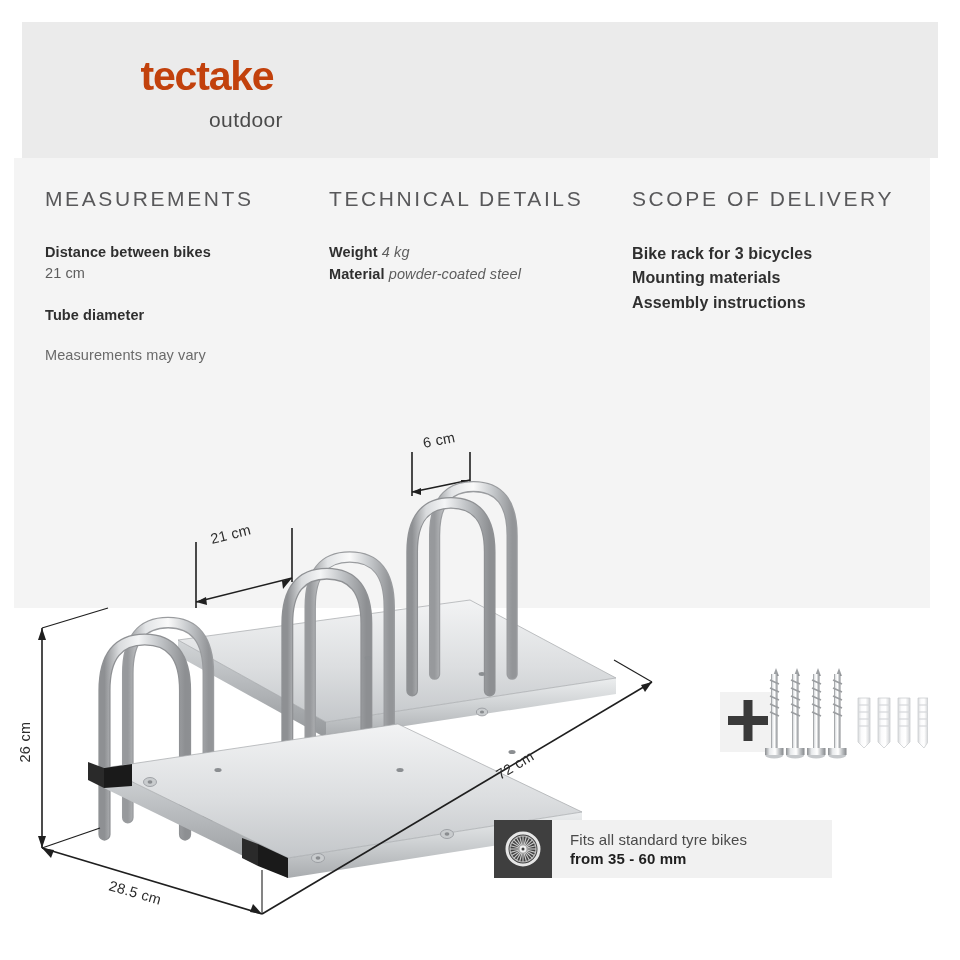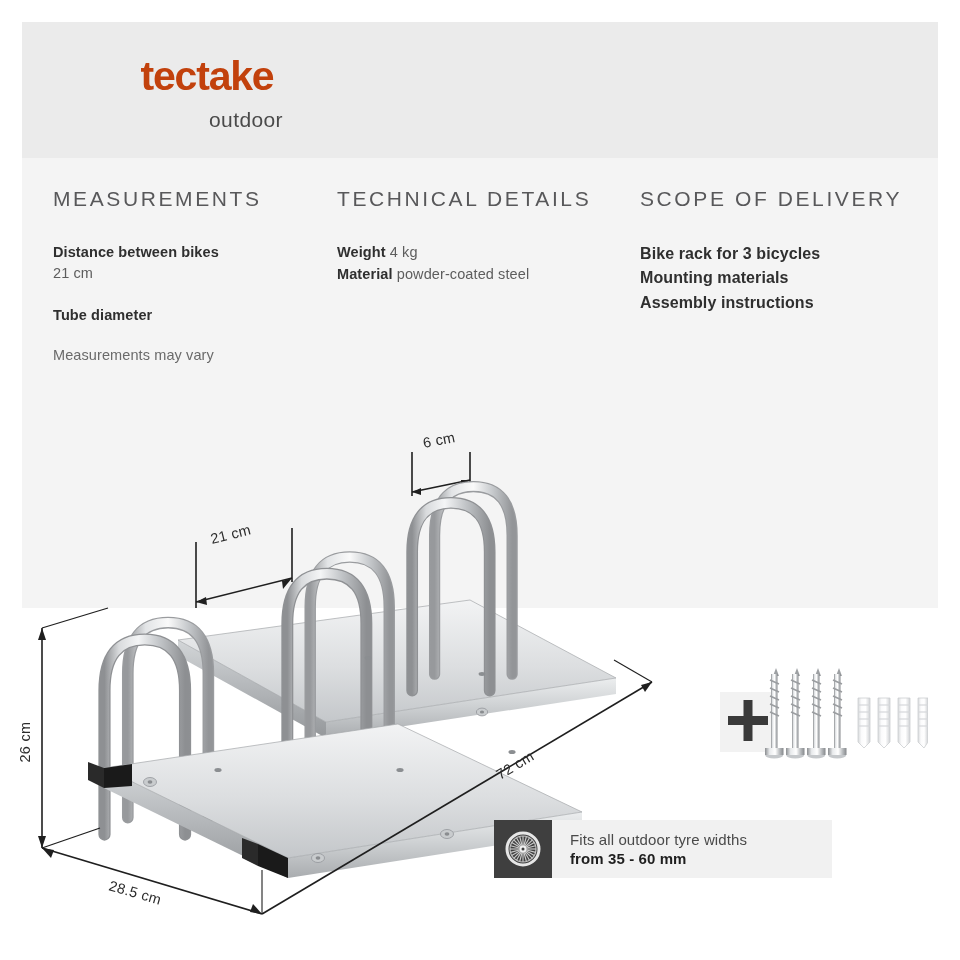--- a/index.html
+++ b/index.html
@@ -32,21 +32,21 @@
     line-height:1; display:block; margin-top:12px; padding-left:78px;
   }
   .header-title {
     position:absolute; left:330px; top:46px; width:580px;
     text-align:center; font-size:41px; font-weight:bold;
     color:#3f3f3f; letter-spacing:-0.4px;
   }
 
   
   .info-panel {
-    position:absolute; left:22px; top:158px; width:916px; height:450px;
+    position:absolute; left:14px; top:158px; width:916px; height:450px;
     background:#f4f4f4;
   }
   .col { position:absolute; top:30px; }
   .col-1 { left:31px; width:280px; }
   .col-2 { left:315px; width:300px; }
   .col-3 { left:618px; width:290px; }
 
   .col-title {
     font-size:21px; color:#58585a; letter-spacing:2.6px;
     font-weight:normal; line-height:1; margin-bottom:33px;
@@ -56,21 +56,21 @@
   .blk-label {
     font-size:14.5px; font-weight:bold; color:#2f2f2f;
     line-height:1.45; letter-spacing:0.1px;
   }
   .blk-value {
     font-size:14.5px; color:#5d5d5d; line-height:1.45;
     letter-spacing:0.1px;
   }
   .inline-row { font-size:14.5px; line-height:1.5; letter-spacing:0.1px; }
   .inline-row b { color:#2f2f2f; font-weight:bold; }
-  .inline-row span { color:#5d5d5d; }
+  .inline-row span { color:#5d5d5d;font-style:italic; }
   .list-row {
     font-size:16px; font-weight:bold; color:#2f2f2f;
     line-height:1.52; letter-spacing:0.1px;
   }
   .note {
     font-size:14.5px; color:#6a6a6a; letter-spacing:0.1px;
     margin-top:10px;
   }
 
   
@@ -442,18 +442,18 @@
           <line x1="20" y1="20" x2="7.5" y2="23.4"></line>
           <line x1="20" y1="20" x2="7.5" y2="16.7"></line>
           <line x1="20" y1="20" x2="10.8" y2="10.8"></line>
           <line x1="20" y1="20" x2="16.7" y2="7.5"></line>
         </g>
         <circle cx="20" cy="20" r="3.4" fill="#efefef"></circle>
         <circle cx="20" cy="20" r="1.5" fill="#3f3f3f"></circle>
       </svg>
     </div>
     <div class="tyre-text">
-      <div class="tyre-line1">Fits all outdoor tyre widths</div>
+      <div class="tyre-line1">Fits all standard tyre bikes</div>
       <div class="tyre-line2">from 35 - 60 mm</div>
     </div>
   </div>
 
 </div>
 
 </body></html>

